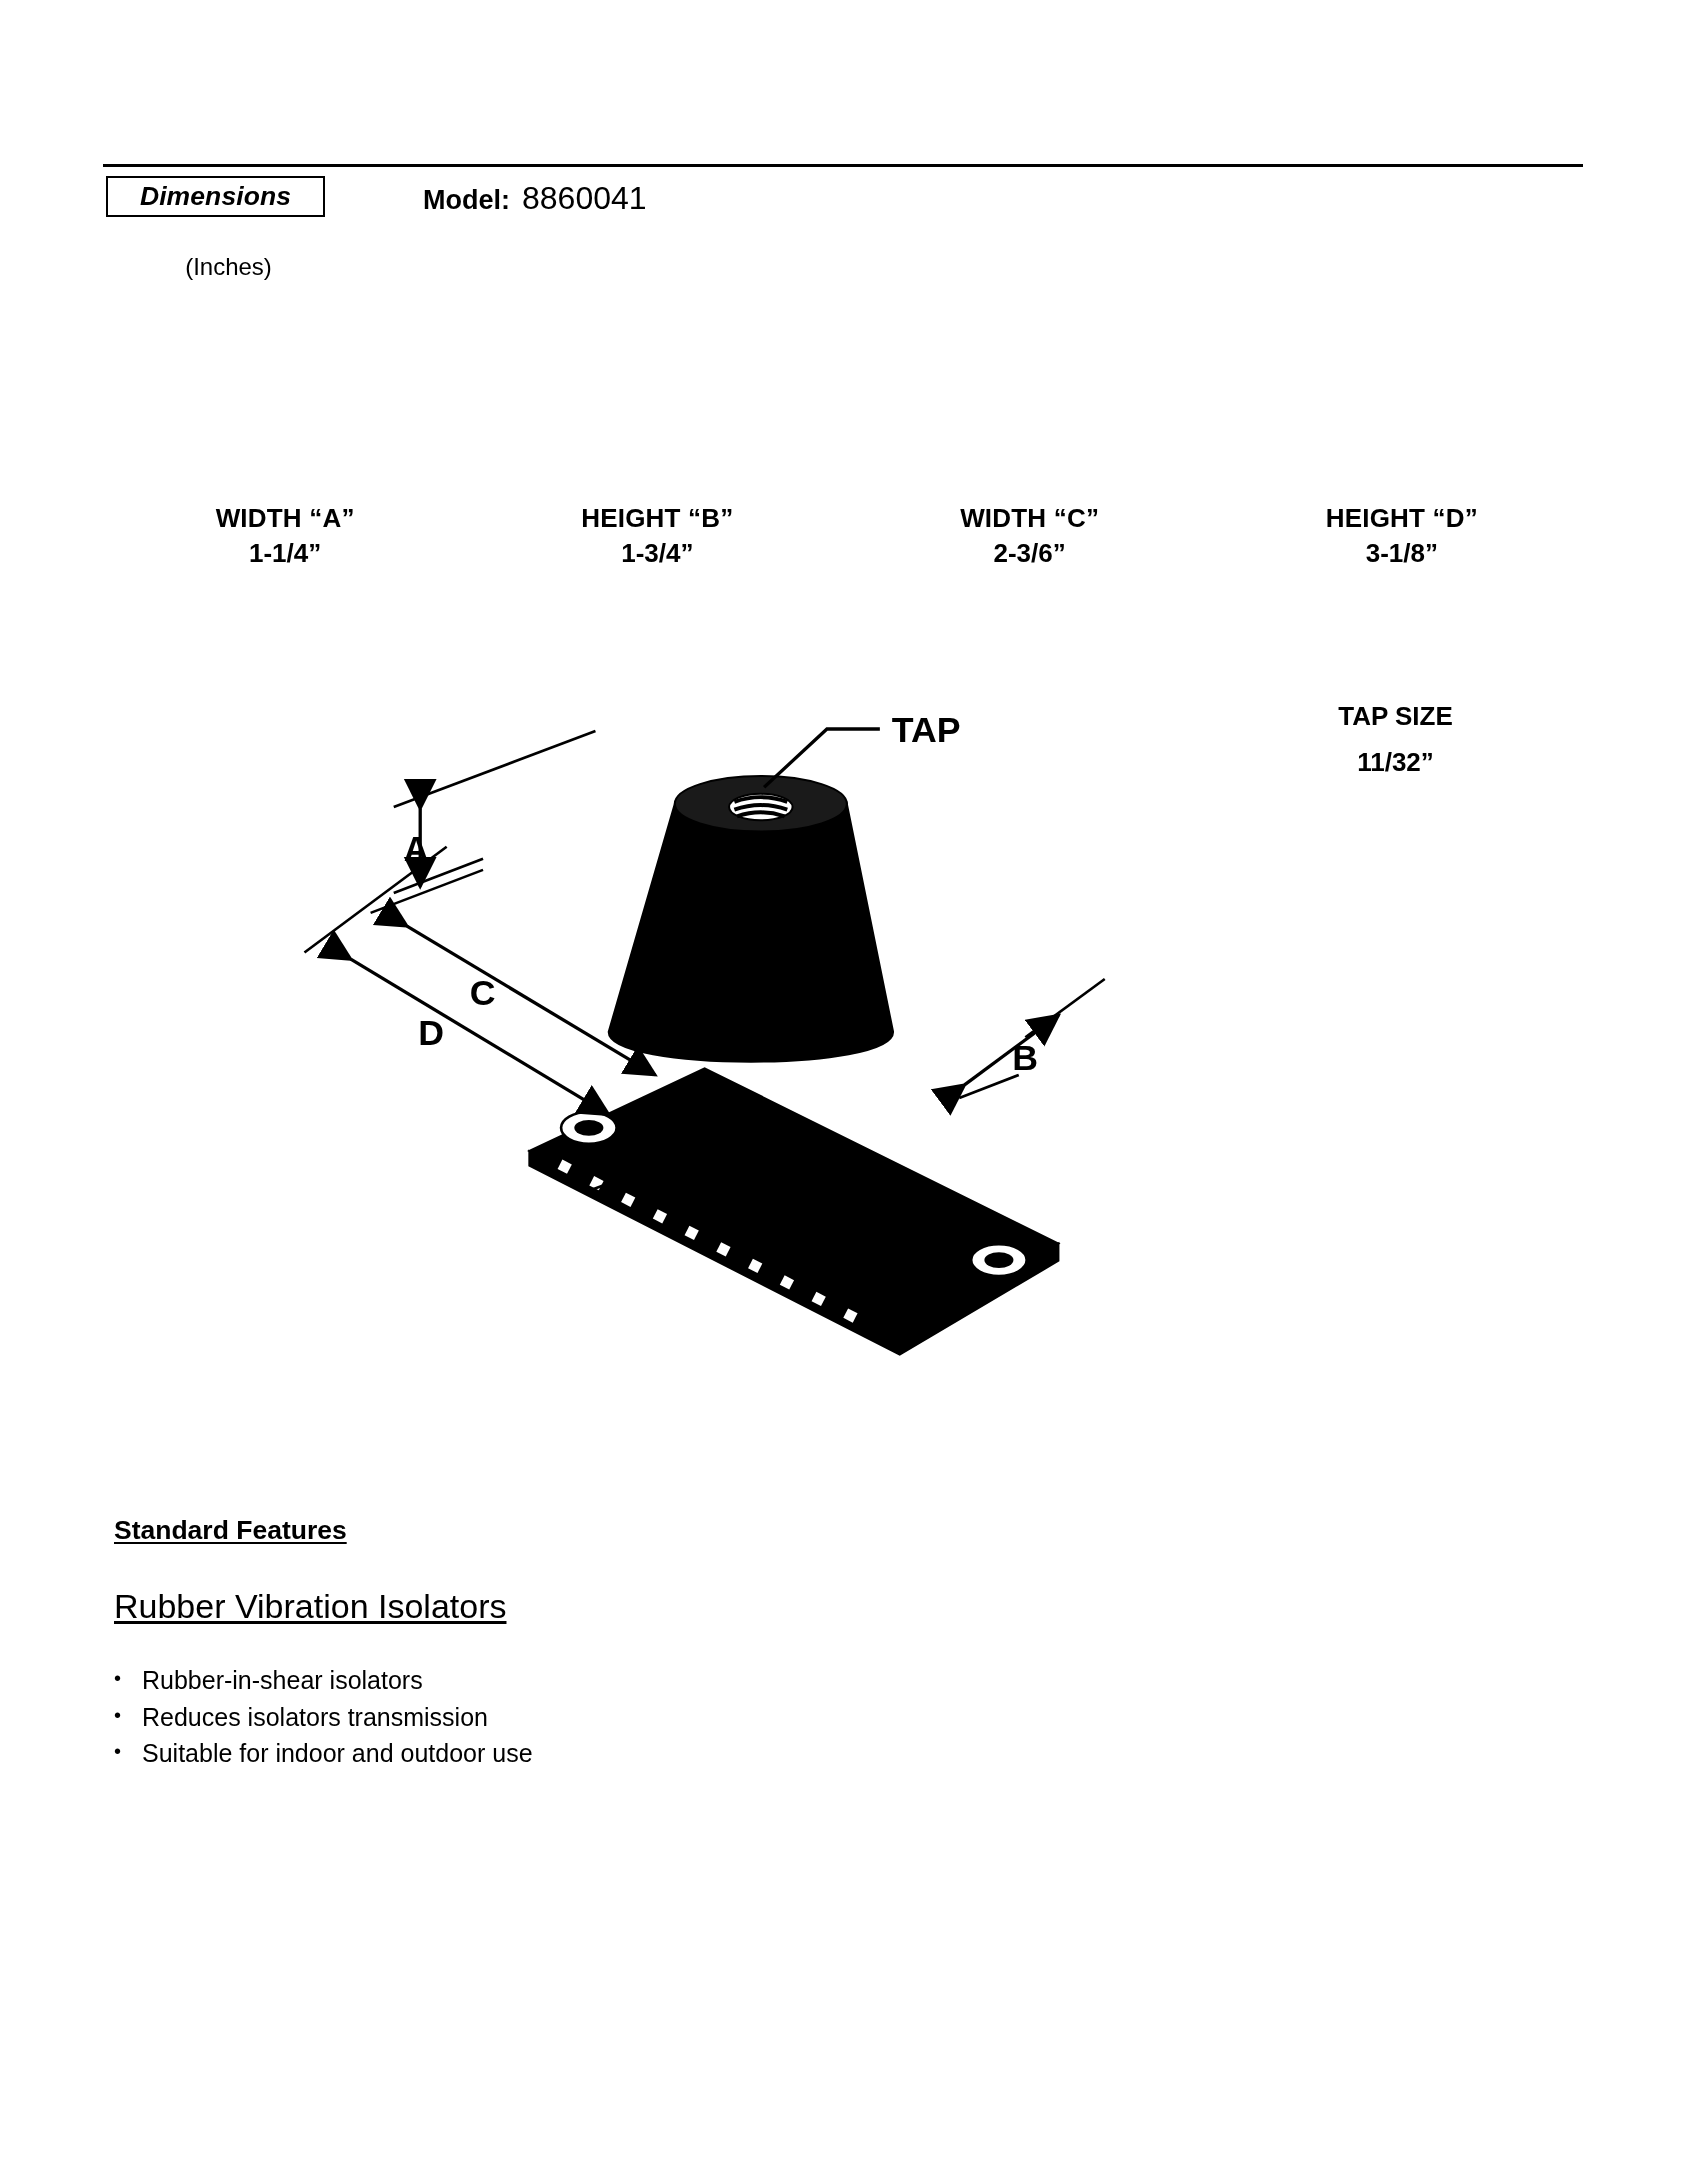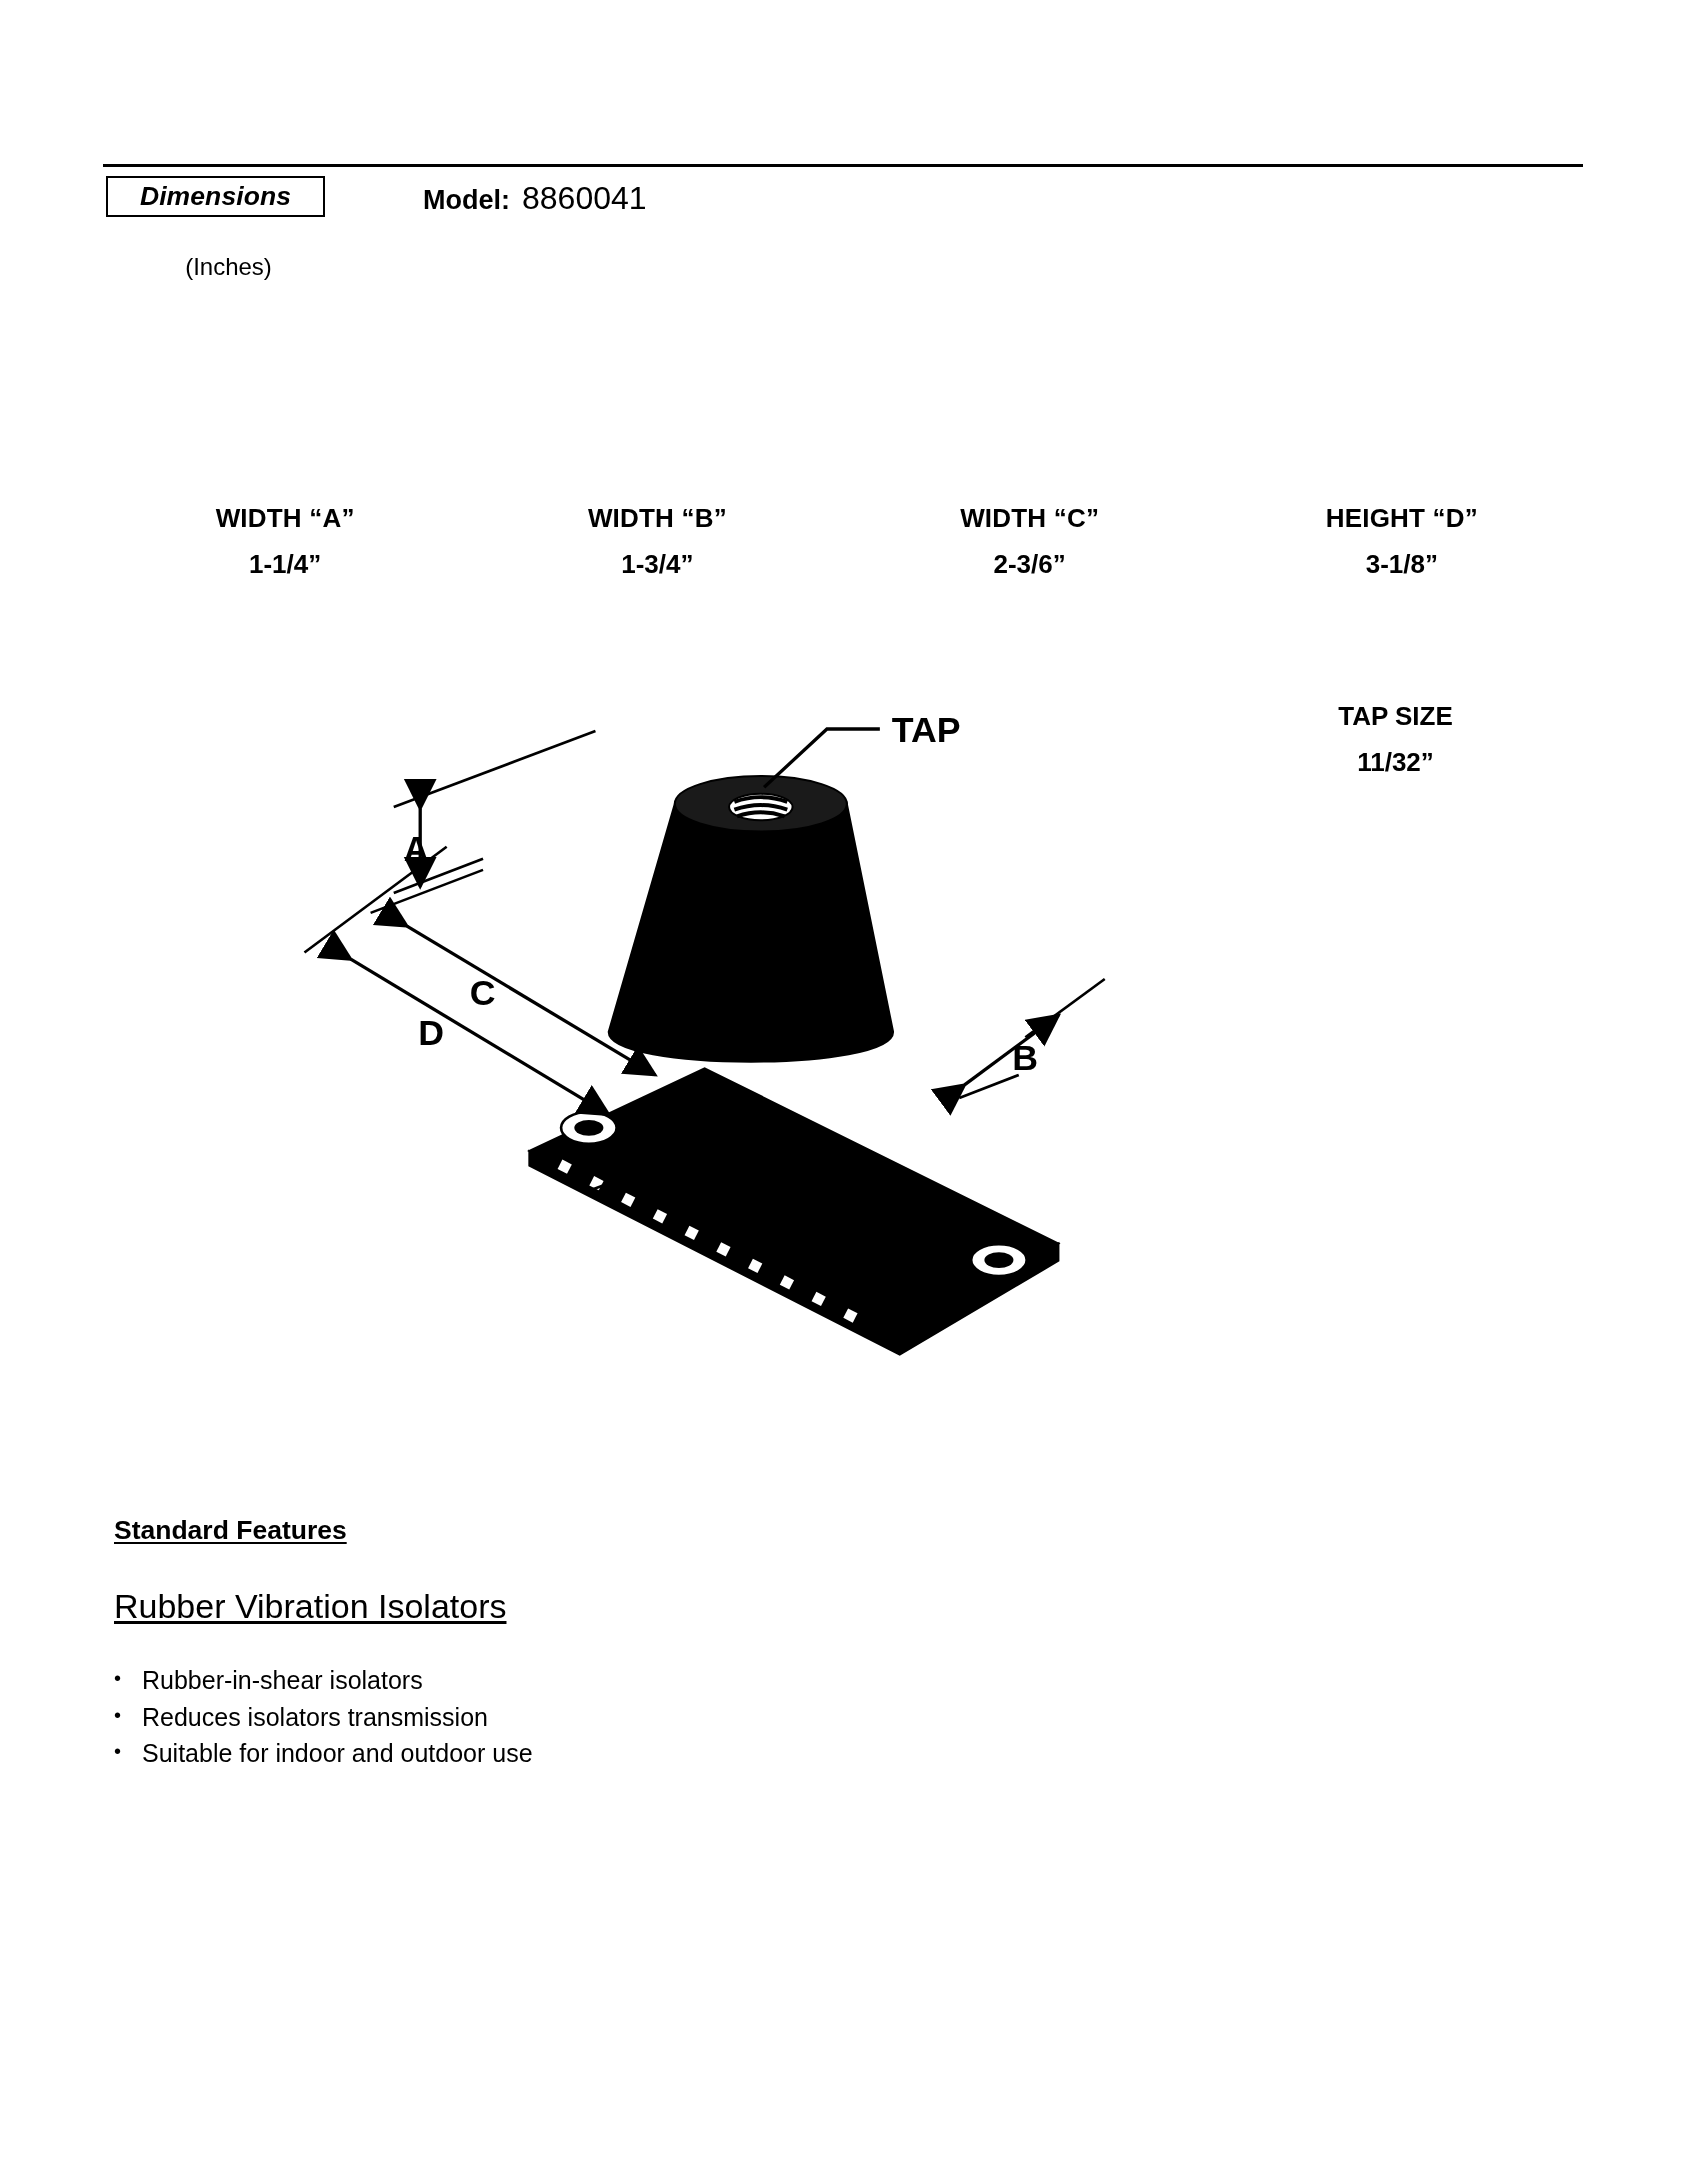--- a/index.html
+++ b/index.html
@@ -91,21 +91,21 @@
     text-align: center;
   }
   .dim-col .name {
     font-size: 26px;
     font-weight: bold;
     letter-spacing: 0.2px;
   }
   .dim-col .value {
     font-size: 26px;
     font-weight: bold;
-    margin-top: 15px;
+    margin-top: 4px;
   }
 
   
   .tap-size {
     position: absolute;
     left: 1283px;
     top: 701px;
     width: 225px;
     text-align: center;
   }
@@ -187,21 +187,21 @@
     <span class="model-label">Model:</span>
     <span class="model-value">8860041</span>
   </div>
 
   <div class="dim-cols">
     <div class="dim-col">
       <div class="name">WIDTH “A”</div>
       <div class="value">1-1/4”</div>
     </div>
     <div class="dim-col">
-      <div class="name">WIDTH “B”</div>
+      <div class="name">HEIGHT “B”</div>
       <div class="value">1-3/4”</div>
     </div>
     <div class="dim-col">
       <div class="name">WIDTH “C”</div>
       <div class="value">2-3/6”</div>
     </div>
     <div class="dim-col">
       <div class="name">HEIGHT “D”</div>
       <div class="value">3-1/8”</div>
     </div>

